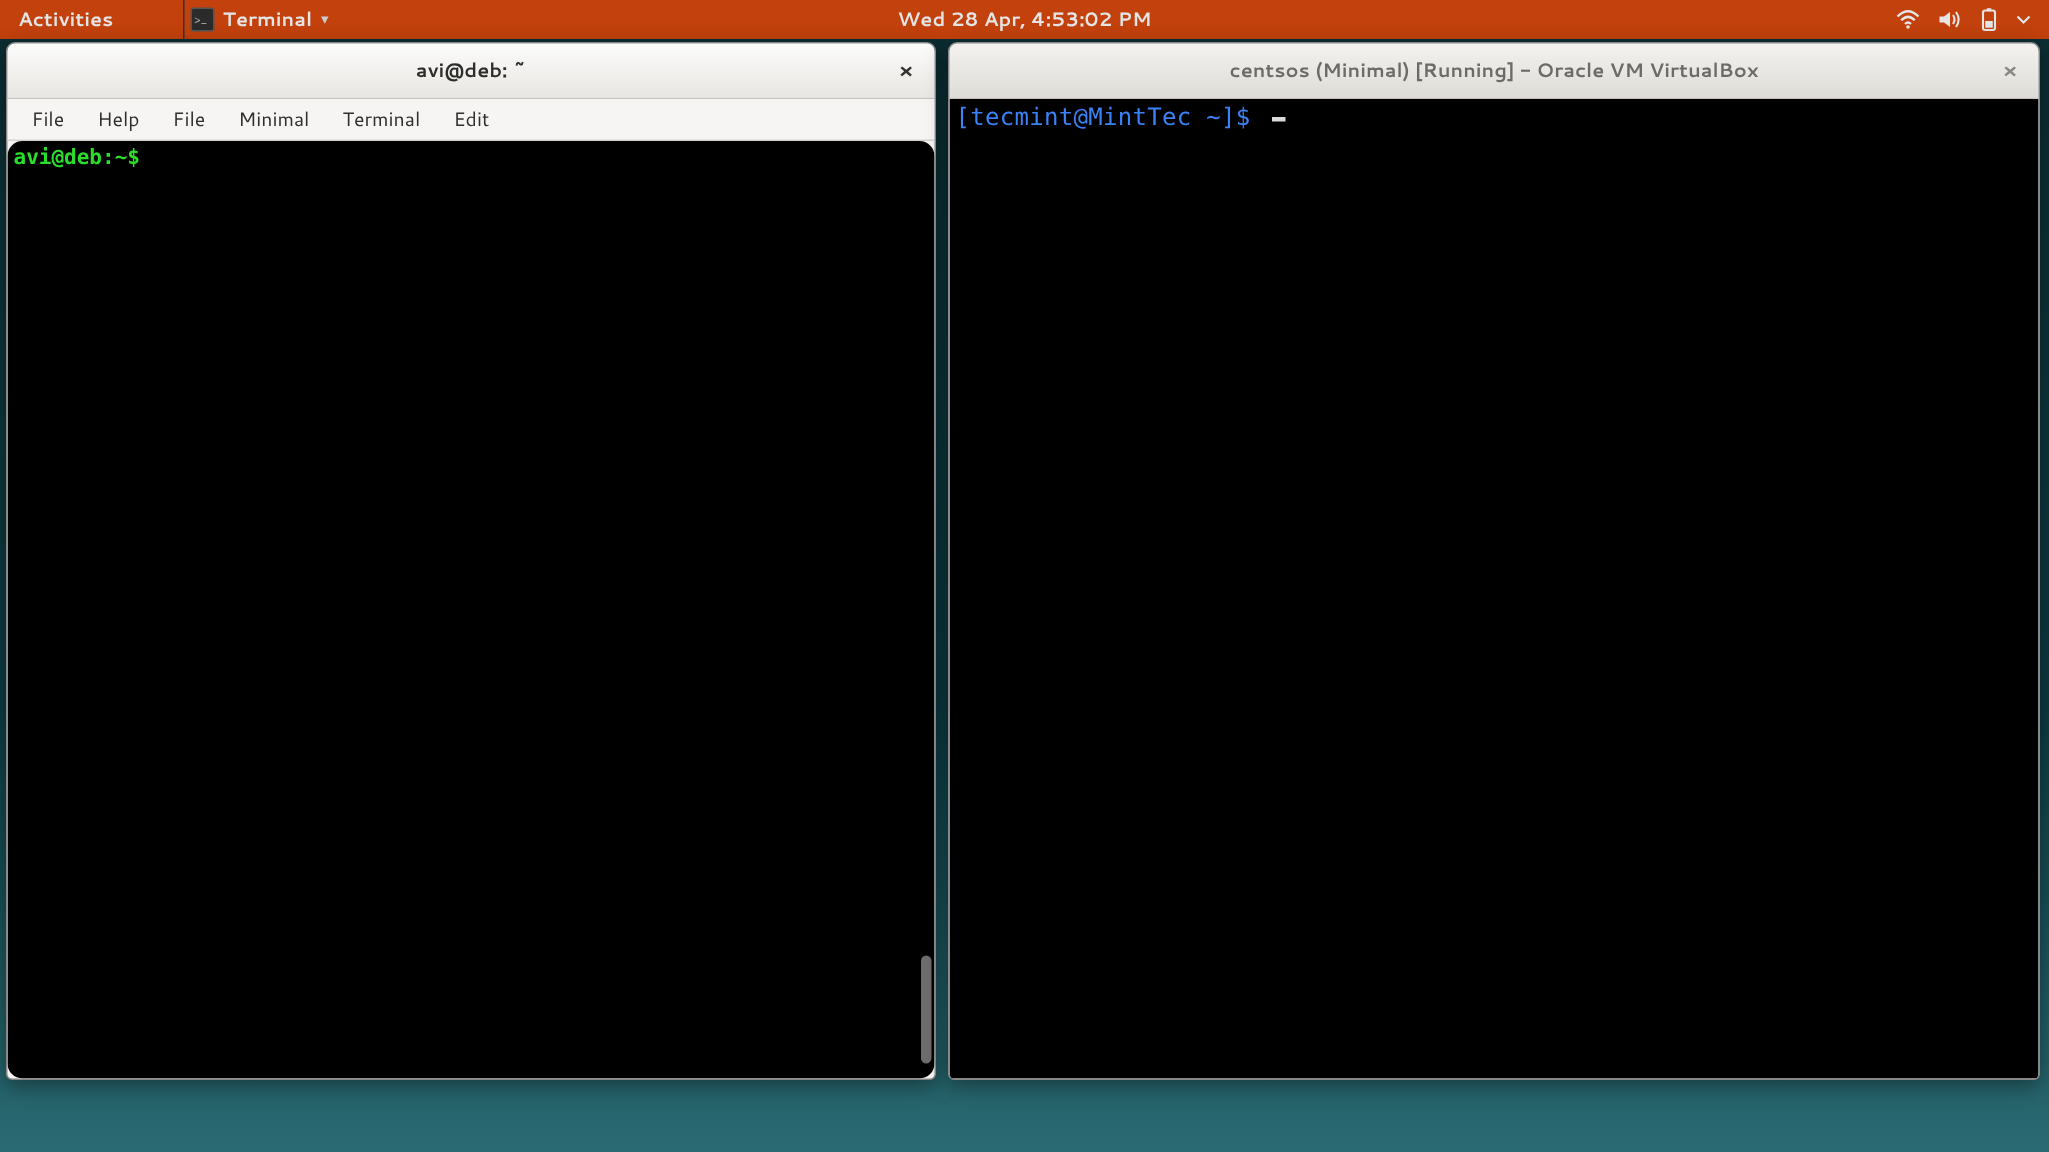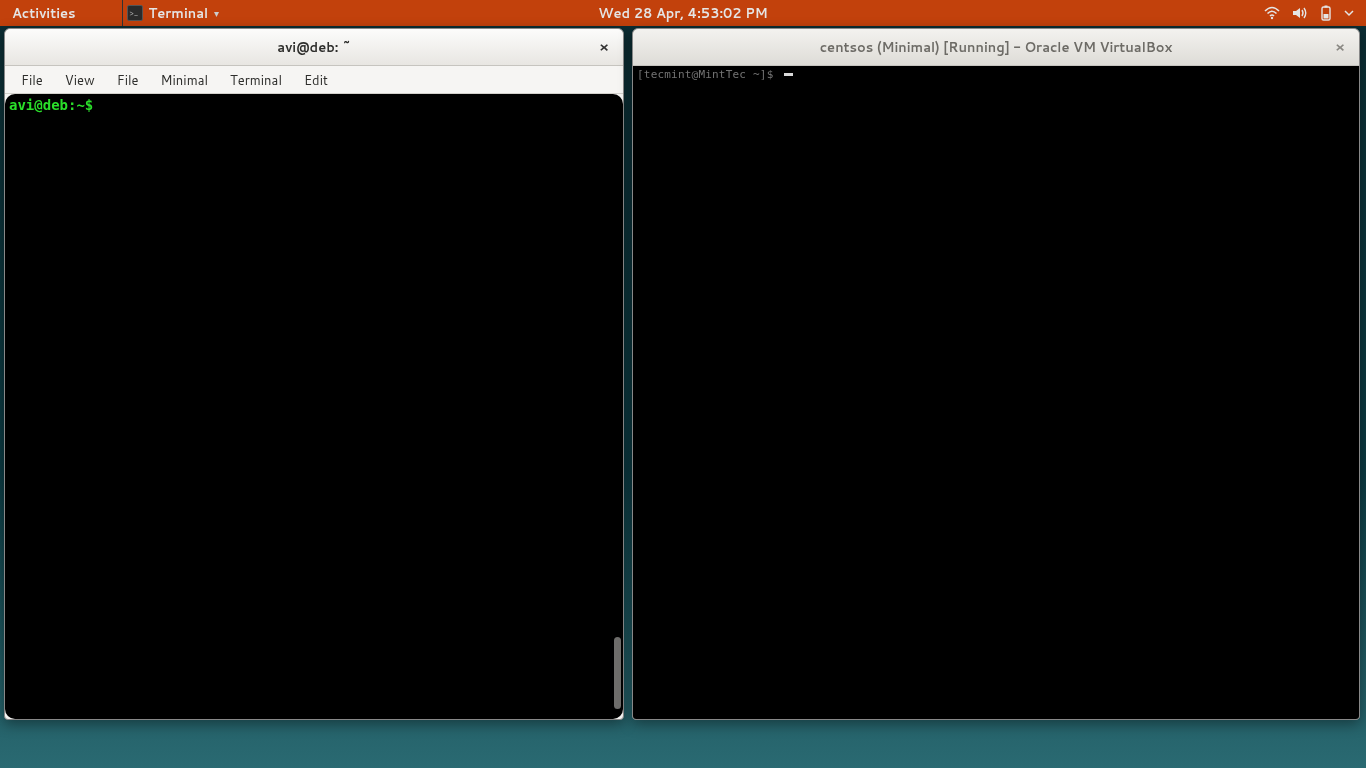--- a/index.html
+++ b/index.html
@@ -204,23 +204,23 @@
     width: 18px; height: 18px;
     font-size: 14px;
     font-weight: bold;
     display:flex;align-items:center;justify-content:center;
     color:#8a8883;
     cursor:pointer;
   }
   .win-vbox .vmscreen {
     flex:1;
     background: #000;
-    color: #737373;
+    color: #3b82f6;
     font-family: "DejaVu Sans Mono","Liberation Mono",monospace;
-    font-size: 11px;
+    font-size: 16px;
     padding: 2px 4px;
     letter-spacing: 0.2px;
   }
   .win-vbox .vmscreen .vmprompt {
     white-space: pre;
   }
   .cursor-block {
     display:inline-block;
     width: 9px;
     height: 3px;
@@ -274,21 +274,21 @@
 
 <div class="desktop">
 
   <div class="win-terminal">
     <div class="titlebar">
       <span class="title">avi@deb: ~</span>
       <span class="close-btn">×</span>
     </div>
     <div class="menubar">
       <span class="mitem">File</span>
-      <span class="mitem">View</span>
+      <span class="mitem">Help</span>
       <span class="mitem">File</span>
       <span class="mitem">Minimal</span>
       <span class="mitem">Terminal</span>
       <span class="mitem">Edit</span>
     </div>
     <div class="termarea">
       <span class="prompt">avi@deb:~$ </span>
       <div class="scrollbar"></div>
     </div>
   </div>

